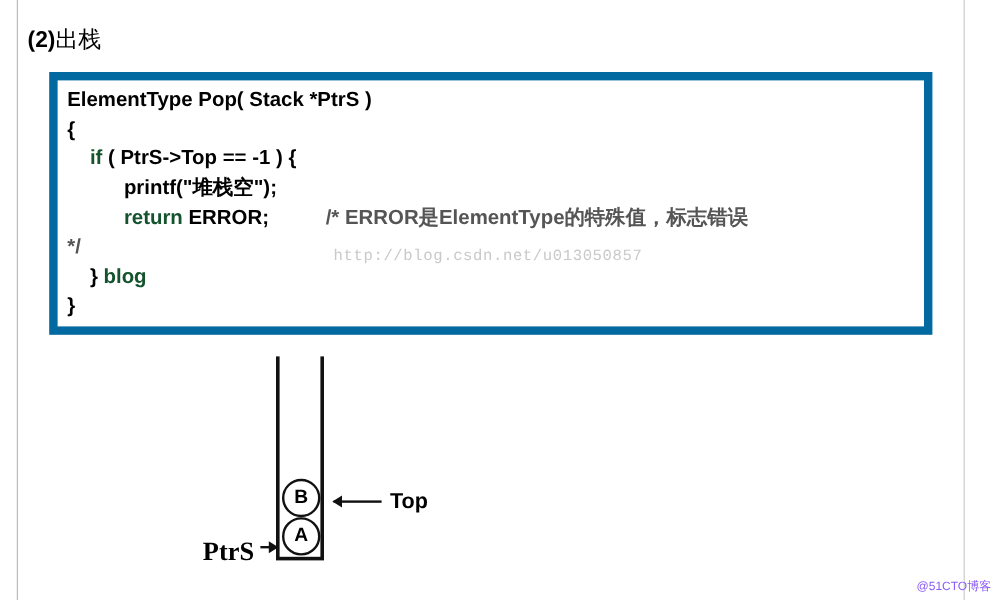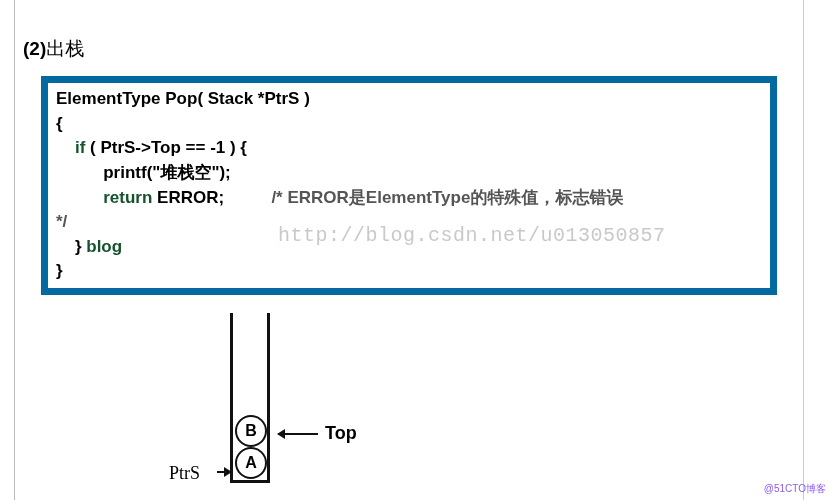--- a/index.html
+++ b/index.html
@@ -10,21 +10,21 @@
     background: #fff;
     font-family: Arial, "Microsoft YaHei", sans-serif;
     position: relative;
     overflow: hidden;
   }
   .page {
     border-left: 1px solid #bbb;
     border-right: 1px solid #ccc;
     margin: 0 28px 0 14px;
     height: 500px;
-    padding-top: 24px;
+    padding-top: 8px;
     box-sizing: border-box;
     position: relative;
   }
   .heading {
     font-size: 19px;
     margin: 12px 0 14px 8px;
   }
   .heading .num { font-weight: bold; }
   .codebox {
     border: 7px solid #0369a1;
@@ -40,21 +40,21 @@
   .brace { font-weight: bold; }
   .kw { color: #14532d; font-weight: bold; }
   .call { font-weight: bold; }
   .err { font-weight: bold; }
   .cm { color: #555; font-weight: bold; }
   .closer { color:#555; font-weight:bold; }
   .wm {
     position: absolute;
     color: #c9c9c9;
     font-family: "Courier New", monospace;
-    font-size: 20px;
+    font-size: 13px;
     left: 230px;
     top: 138px;
     letter-spacing: 0.5px;
   }
   .diagram {
     position: relative;
     width: 400px;
     height: 190px;
     margin: 18px 0 0 160px;
   }
@@ -95,22 +95,22 @@
     font-size: 16px;
     background: #fff;
   }
   .stack .cell.a { bottom: 4px; }
   .stack .cell.b { bottom: 36px; }
   .ptrs-label {
     position: absolute;
     left: -6px;
     top: 150px;
     font-family: "Times New Roman", serif;
-    font-weight: normal;
-    font-size: 18px;
+    font-weight: bold;
+    font-size: 22px;
   }
   .top-label {
     position: absolute;
     left: 150px;
     top: 110px;
     font-family: Arial, sans-serif;
     font-weight: bold;
     font-size: 18px;
   }
   .arrow-right {

